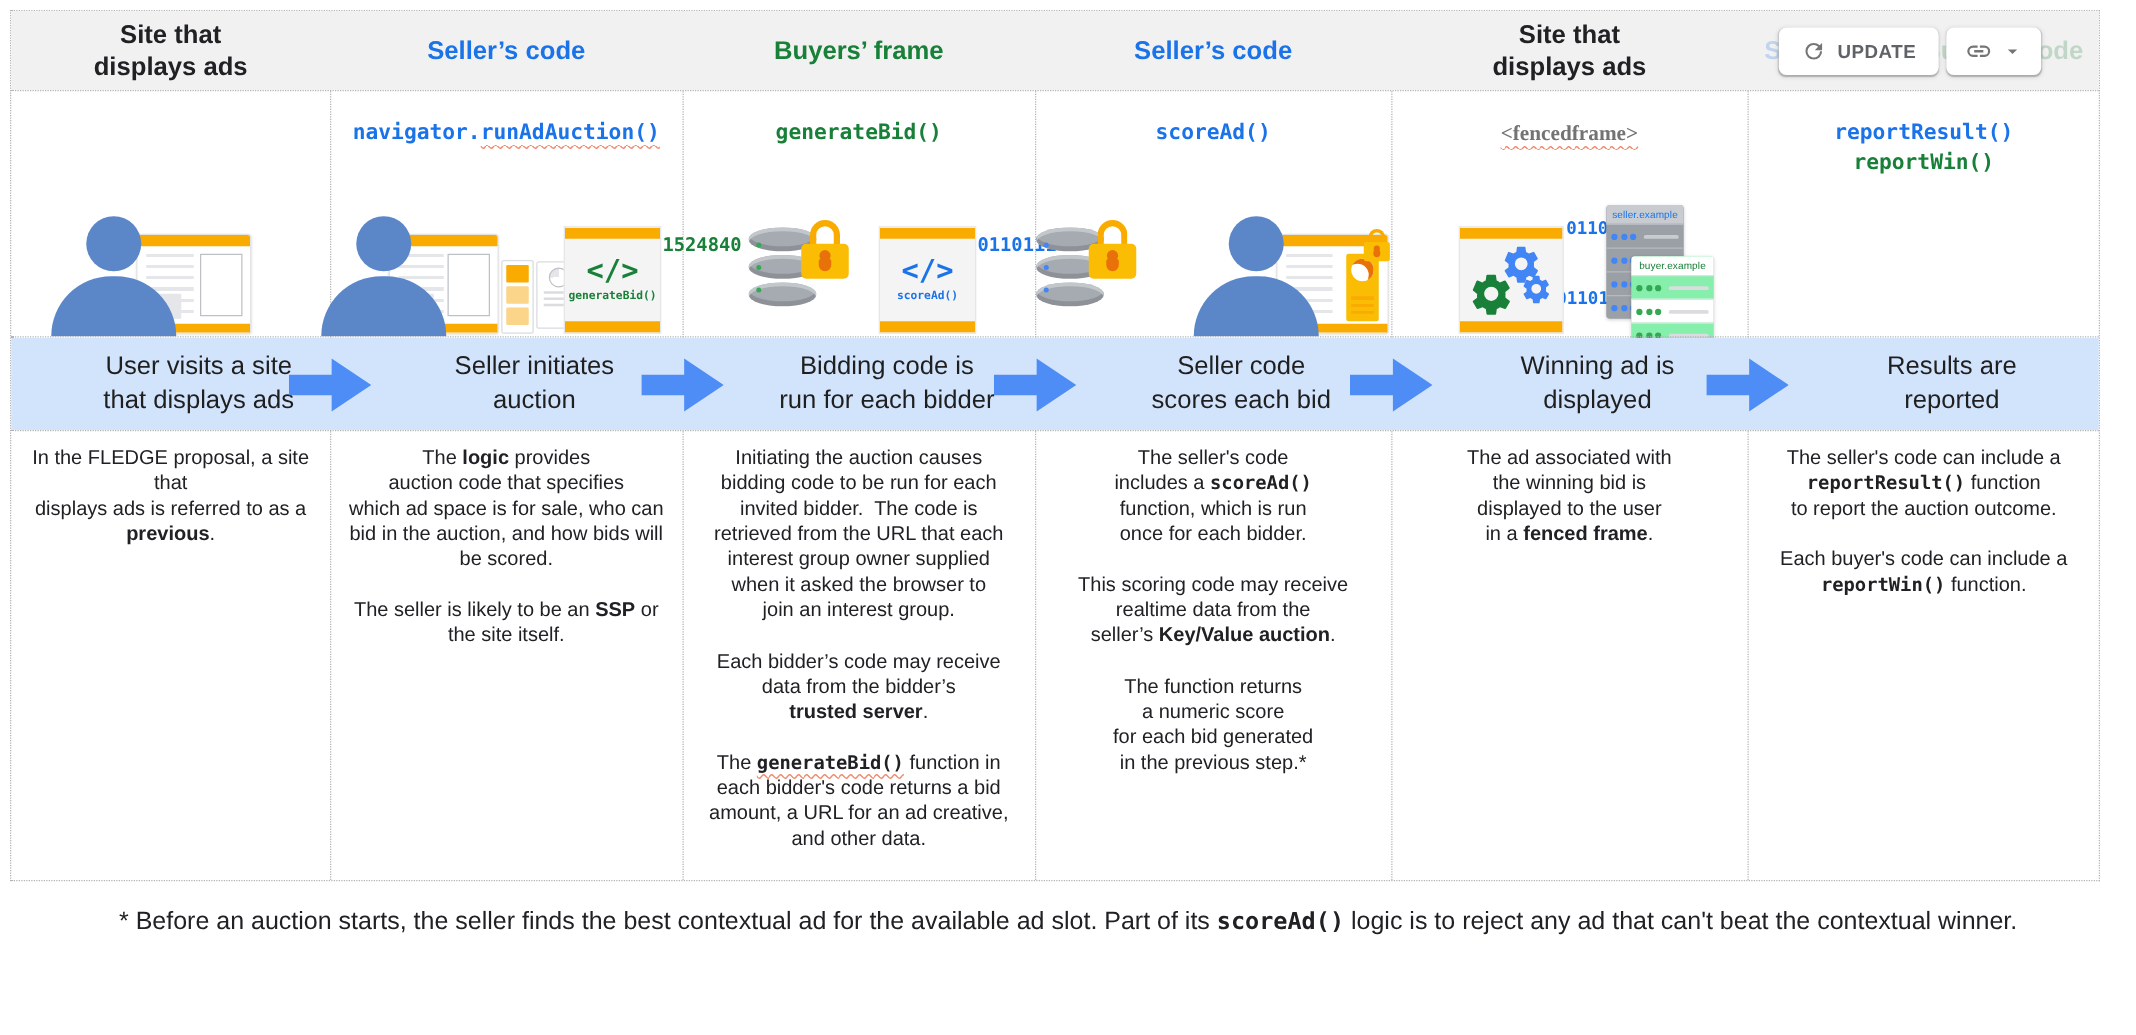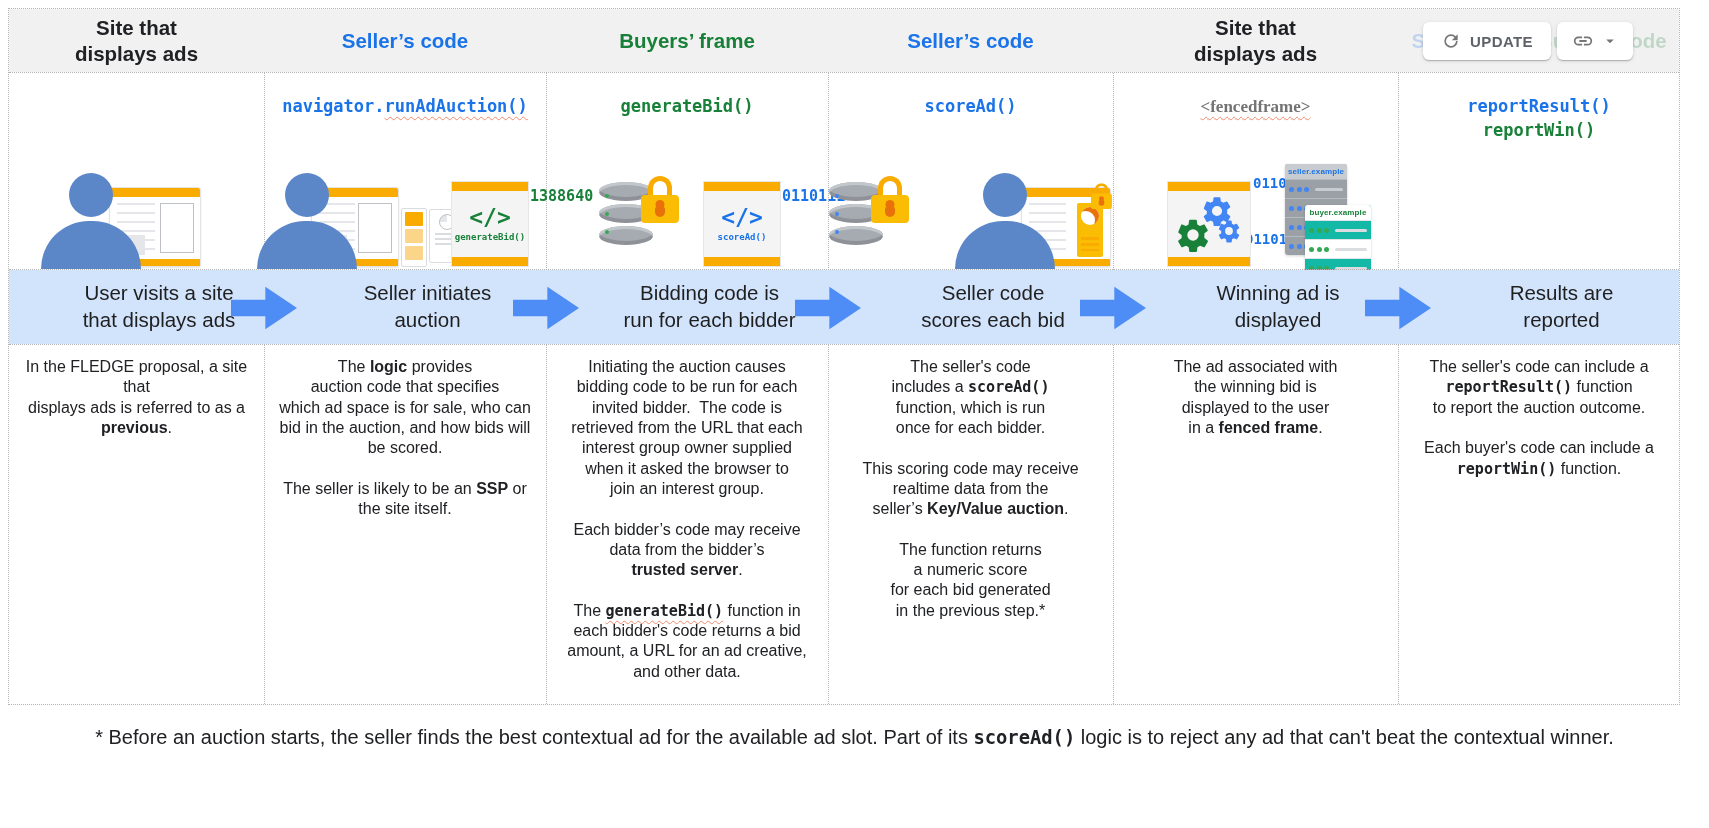--- a/index.html
+++ b/index.html
@@ -97,30 +97,30 @@
   .lock.mini { transform:scale(.55); transform-origin:bottom left; }
 
   
   .gwin { position:absolute; width:84px; height:86px; background:#f4f4f4; border:1px solid #e6e6e6;
           box-shadow:inset 0 9px 0 #f9ab00, inset 0 -9px 0 #f9ab00; z-index:2; }
   .gear { position:absolute; }
 
   
   .srv { position:absolute; border-radius:3px; overflow:hidden; box-shadow:0 1px 3px rgba(0,0,0,.18); }
   .srv .hd { height:15px; display:flex; align-items:center; justify-content:center;
-             font-weight:bold; font-size:8px; letter-spacing:.1px; }
+             font-weight:normal; font-size:8px; letter-spacing:.1px; }
   .srv .row { display:flex; align-items:center; padding:0 4px; }
   .srv .row b { width:5px; height:5px; border-radius:50%; margin-right:2.5px; display:block; }
   .srv .row i { flex:1; height:3px; border-radius:2px; margin-left:3px; display:block; }
   .srv.seller { width:62px; background:#9aa0a6; z-index:4; }
   .srv.seller .hd { background:#c8ccd0; color:#1a73e8; }
   .srv.seller .row { height:19px; border-top:1px solid #b5bac0; }
   .srv.seller .row b { background:#4285f4; }
   .srv.seller .row i { background:#c8ccd0; }
-  .srv.buyer { width:66px; background:#14b8a6; z-index:5; }
+  .srv.buyer { width:66px; background:#86efac; z-index:5; }
   .srv.buyer .hd { background:#fff; color:#188038; }
   .srv.buyer .row { height:19px; border-top:1px solid #e0e3e6; }
   .srv.buyer .row:nth-child(odd) { background:#fff; }
   .srv.buyer .row b { background:#34a853; }
   .srv.buyer .row i { background:#dadce0; }
 
   
   .banner-row { position:relative; height:76px; background:#d2e3fc; border-bottom:1px dotted #b3b3b3; z-index:2;
                 background-clip:padding-box; }
   .bcell { display:flex; align-items:center; justify-content:center; text-align:center;
@@ -214,21 +214,21 @@
           </div>
         <div class="person" style="left:248px; bottom:0;">
             <div class="ph"></div>
             <div class="pb"></div>
           </div>
 
         <div class="codebox" style="left:442px; bottom:2px;">
           <div class="tag green">&lt;/&gt;</div>
           <div class="fn green">generateBid()</div>
         </div>
-        <div class="bin green" style="left:521px; bottom:64px;">1388640</div>
+        <div class="bin green" style="left:521px; bottom:64px;">1524840</div>
         <div class="db" style="left:590px; bottom:24px;">
           <div class="disc"></div>
             <div class="disc"></div>
             <div class="disc"></div>
           <div class="dots">
               <b style="background:#34a853"></b>
               <b style="background:#34a853"></b>
               <b style="background:#34a853"></b>
             </div>
         </div>

